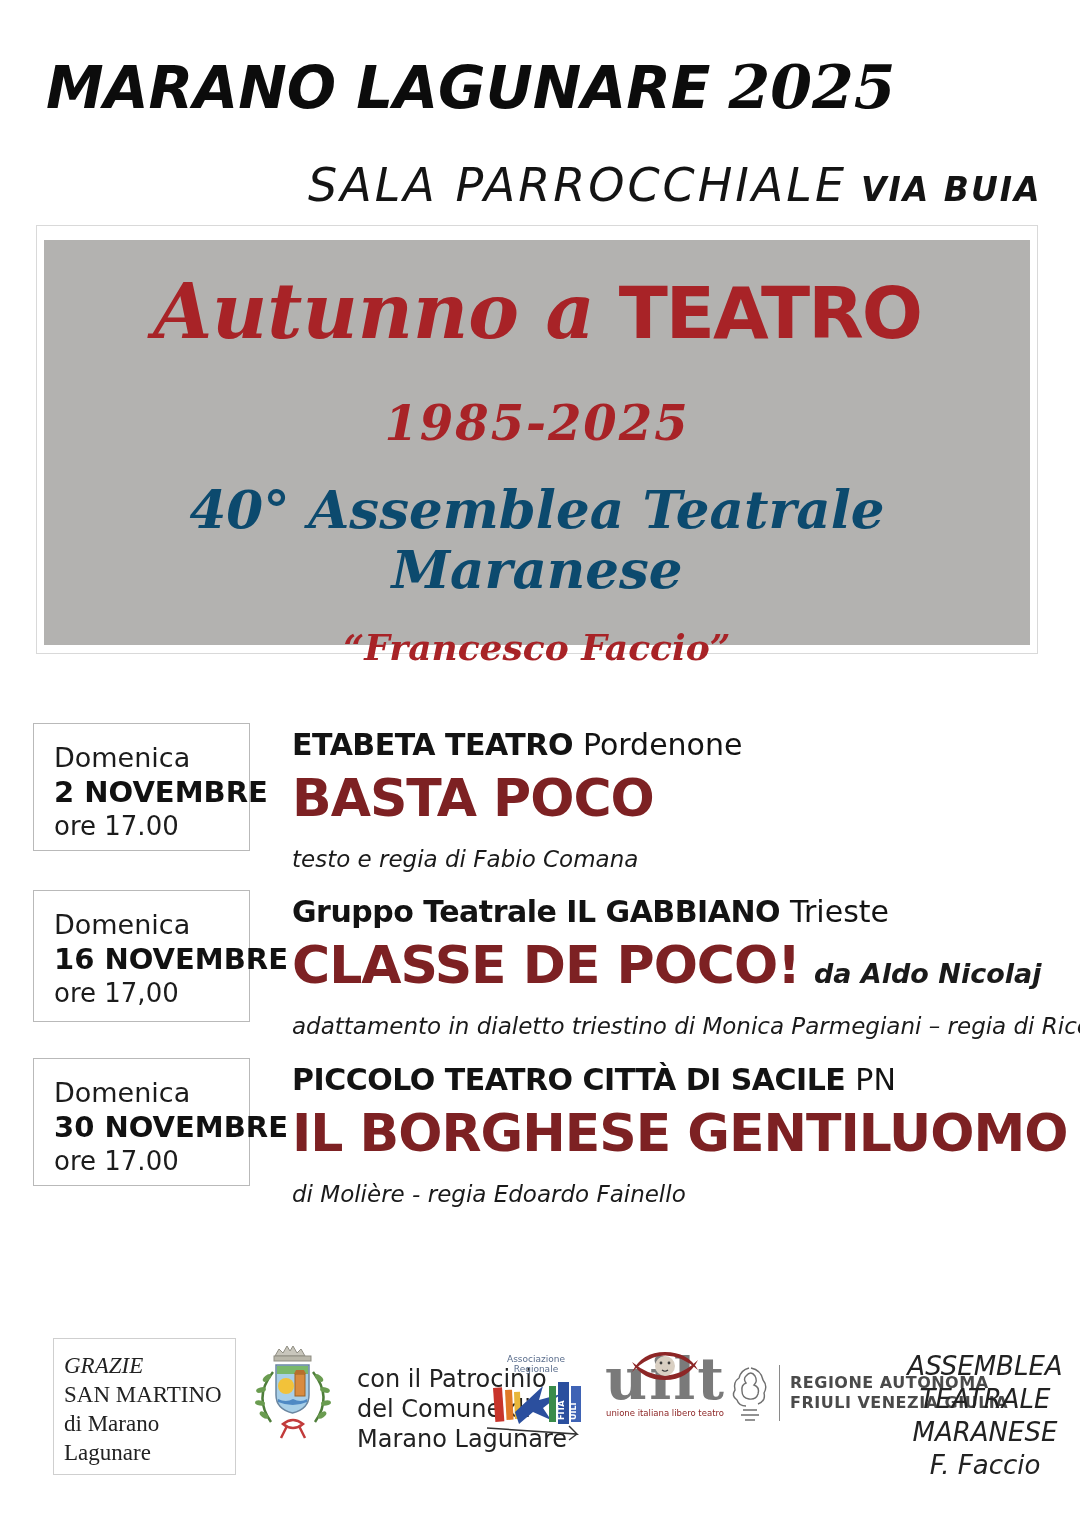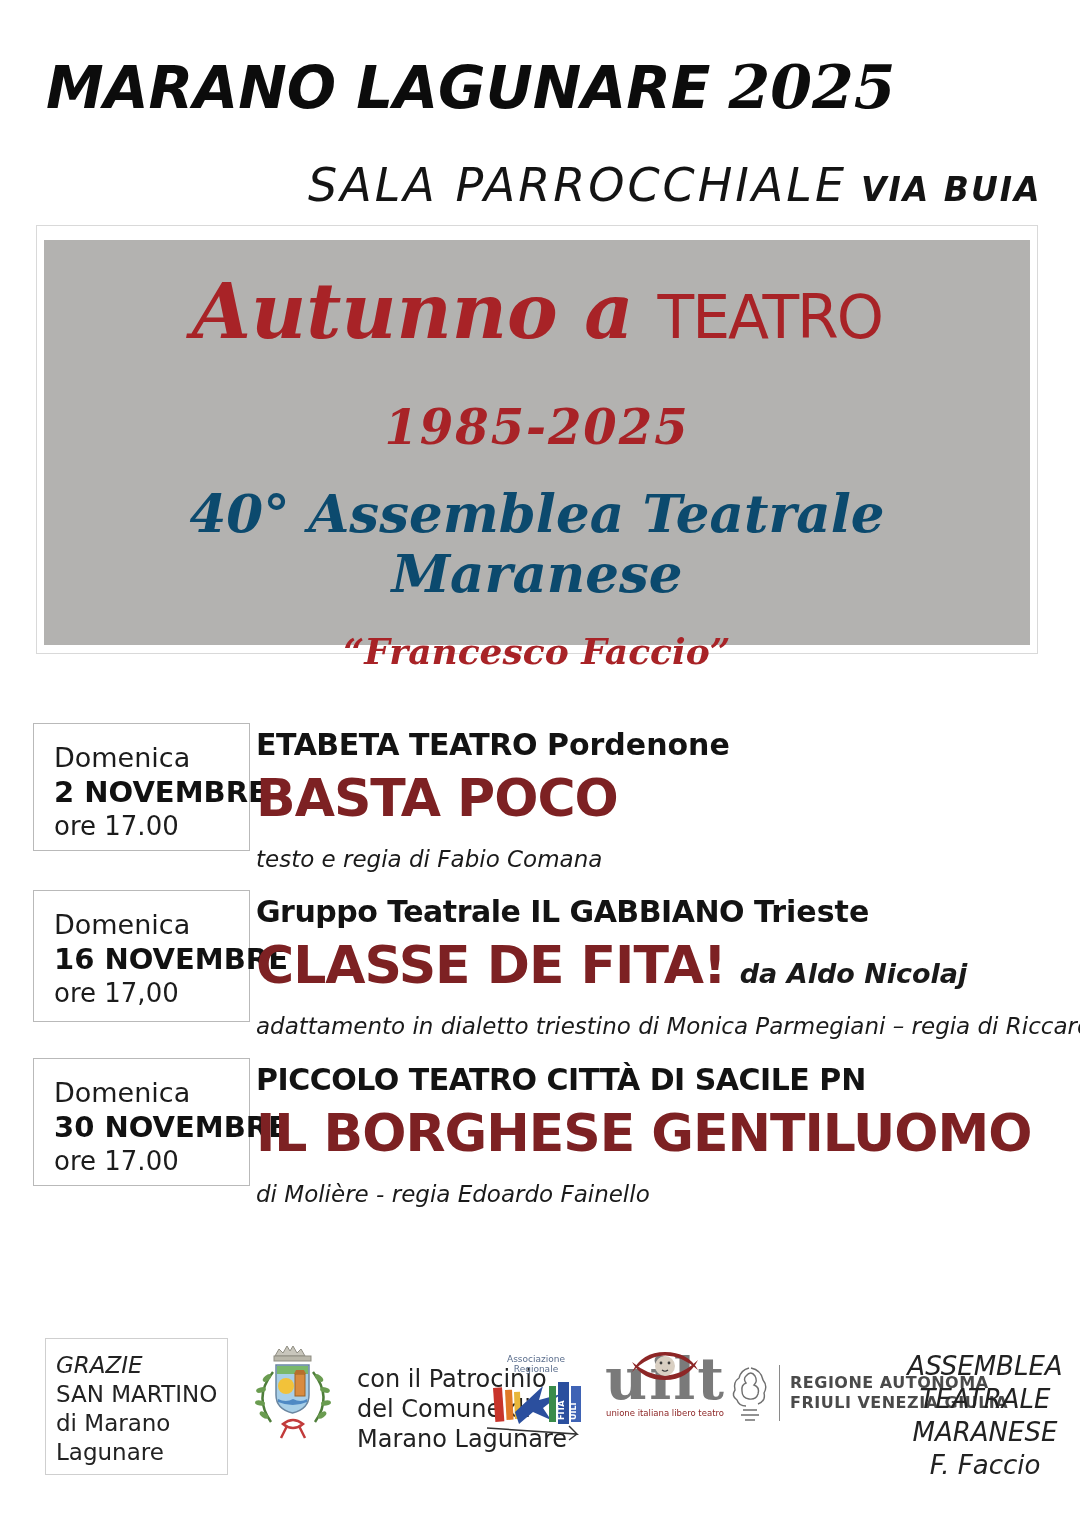--- a/index.html
+++ b/index.html
@@ -15,53 +15,53 @@
   .hdr-venue .sala{font-size:46px;font-weight:400;font-style:italic;letter-spacing:3px;}
   .hdr-venue .via{font-size:33px;font-weight:700;font-style:italic;letter-spacing:2px;margin-left:14px;}
 
   
   .banner-frame{position:absolute;left:36px;top:225px;width:1002px;height:429px;
                 border:1px solid #d9d9d9;box-sizing:border-box;padding:14px 7px 8px 7px;}
   .banner{width:100%;height:100%;background:#b3b2b0;text-align:center;box-sizing:border-box;
           padding-top:28px;}
   .bn-line1{font-size:76px;color:#a82327;line-height:88px;}
   .bn-script{font-family:"DejaVu Serif","Liberation Serif",serif;font-style:italic;font-weight:700;}
-  .bn-bold{font-weight:400;letter-spacing:-2px;margin-left:24px;font-size:60px;}
+  .bn-bold{font-weight:700;letter-spacing:-2px;margin-left:24px;font-size:72px;}
   .bn-line2{margin-top:40px;font-family:"DejaVu Serif","Liberation Serif",serif;font-style:italic;
             font-weight:700;font-size:48px;color:#a82327;line-height:52px;letter-spacing:2px;}
   .bn-line3{margin-top:30px;font-family:"DejaVu Serif","Liberation Serif",serif;font-style:italic;
             font-weight:700;font-size:53px;color:#0c4a6e;line-height:60px;}
   .bn-line4{margin-top:26px;font-family:"DejaVu Serif","Liberation Serif",serif;font-style:italic;
             font-weight:700;font-size:36px;color:#a82327;line-height:44px;}
 
   
-  .event-row{position:absolute;left:33px;display:flex;align-items:flex-start;}
+  .event-row{position:absolute;left:33px;display:flex;align-items:flex-start;gap:36px;}
   .date-box{width:217px;height:128px;border:1px solid #b9b9b9;box-sizing:border-box;
             padding:17px 0 0 20px;background:#fff;flex:none;}
   .date-day{font-size:27px;color:#1c1c1c;line-height:33px;}
   .date-date{font-size:29px;font-weight:700;color:#111;line-height:36px;white-space:nowrap;}
   .date-time{font-size:26px;color:#1c1c1c;line-height:32px;}
   .event-body{margin-left:6px;padding-top:4px;white-space:nowrap;}
   .ev-company{font-size:30px;line-height:36px;color:#131313;}
   .ev-company b{font-weight:800;letter-spacing:-0.5px;}
-  .ev-city{font-weight:700;margin-left:10px;}
+  .ev-city{font-weight:400;margin-left:10px;}
   .ev-title{margin-top:6px;font-size:52px;line-height:58px;font-weight:900;color:#7d2123;
             letter-spacing:-1px;}
   .ev-title .suffix{font-size:27px;font-weight:700;font-style:italic;color:#1a1a1a;
                     letter-spacing:0;margin-left:14px;}
   .ev-details{margin-top:8px;font-size:23px;font-style:italic;color:#1a1a1a;line-height:30px;}
 
   
   .admission{position:absolute;left:45px;top:1248px;font-size:30px;font-weight:800;
              font-style:italic;letter-spacing:1px;color:#161616;}
 
   
   .footer{position:absolute;left:37px;top:1336px;width:1008px;height:150px;}
-  .thanks-box{position:absolute;left:8px;top:2px;width:183px;height:137px;border:1px solid #cfcfcf;
-              box-sizing:border-box;padding:12px 8px 0 10px;font-size:23px;line-height:29px;color:#222;}
+  .thanks-box{position:absolute;left:16px;top:2px;width:183px;height:137px;border:1px solid #cfcfcf;
+              box-sizing:border-box;padding:12px 8px 0 10px;font-size:23px;line-height:29px;color:#222;font-family:Liberation Serif, serif;}
   .thanks-box .it{font-style:italic;}
   .crest{position:absolute;left:206px;top:6px;}
   .patronage{position:absolute;left:320px;top:28px;font-size:24px;line-height:30px;color:#222;}
   .fita-logo{position:absolute;left:448px;top:18px;width:102px;}
   .fita-top{font-size:9px;line-height:10px;color:#5a6d8c;text-align:center;}
   .uilt-logo{position:absolute;left:568px;top:14px;width:120px;text-align:center;}
   .uilt-word{position:relative;font-size:58px;font-weight:800;color:#7a7a7a;line-height:58px;
              letter-spacing:2px;font-family:"DejaVu Serif","Liberation Serif",serif;}
   .uilt-sub{font-size:8.5px;color:#8d2626;line-height:10px;}
   .region{position:absolute;left:692px;top:26px;display:flex;align-items:center;}
@@ -115,21 +115,21 @@
     <div class="date-box" style="height:132px;">
       <div class="date-day">Domenica</div>
       <div class="date-date">16 NOVEMBRE</div>
       <div class="date-time">ore 17,00</div>
     </div>
     <div class="event-body">
       <div class="ev-company">
         <b>Gruppo Teatrale IL GABBIANO</b><span class="ev-city">Trieste</span>
       </div>
       <div class="ev-title">
-        <span>CLASSE DE FITA!</span><span class="suffix">da Aldo Nicolaj</span>
+        <span>CLASSE DE POCO!</span><span class="suffix">da Aldo Nicolaj</span>
       </div>
       <div class="ev-details">adattamento in dialetto triestino di Monica Parmegiani – regia di Riccardo Fortuna</div>
     </div>
   </div>
 
   <div class="event-row" style="top:1058px;">
     <div class="date-box">
       <div class="date-day">Domenica</div>
       <div class="date-date">30 NOVEMBRE</div>
       <div class="date-time">ore 17.00</div>

